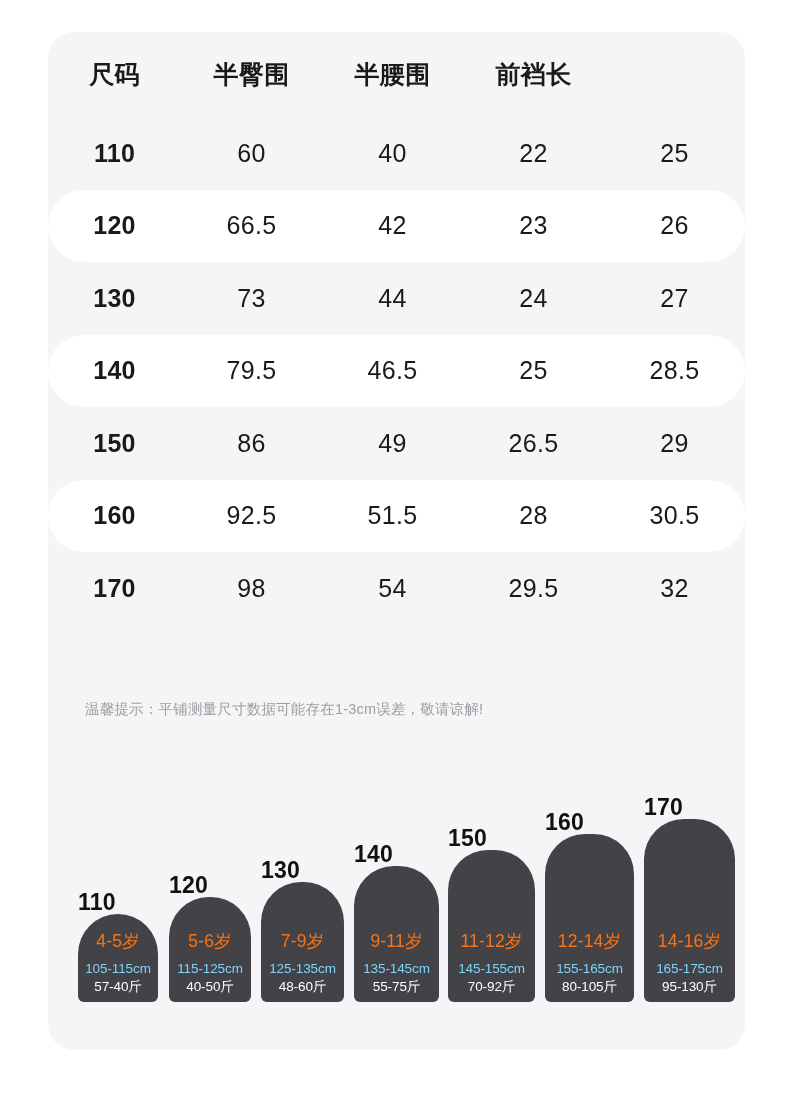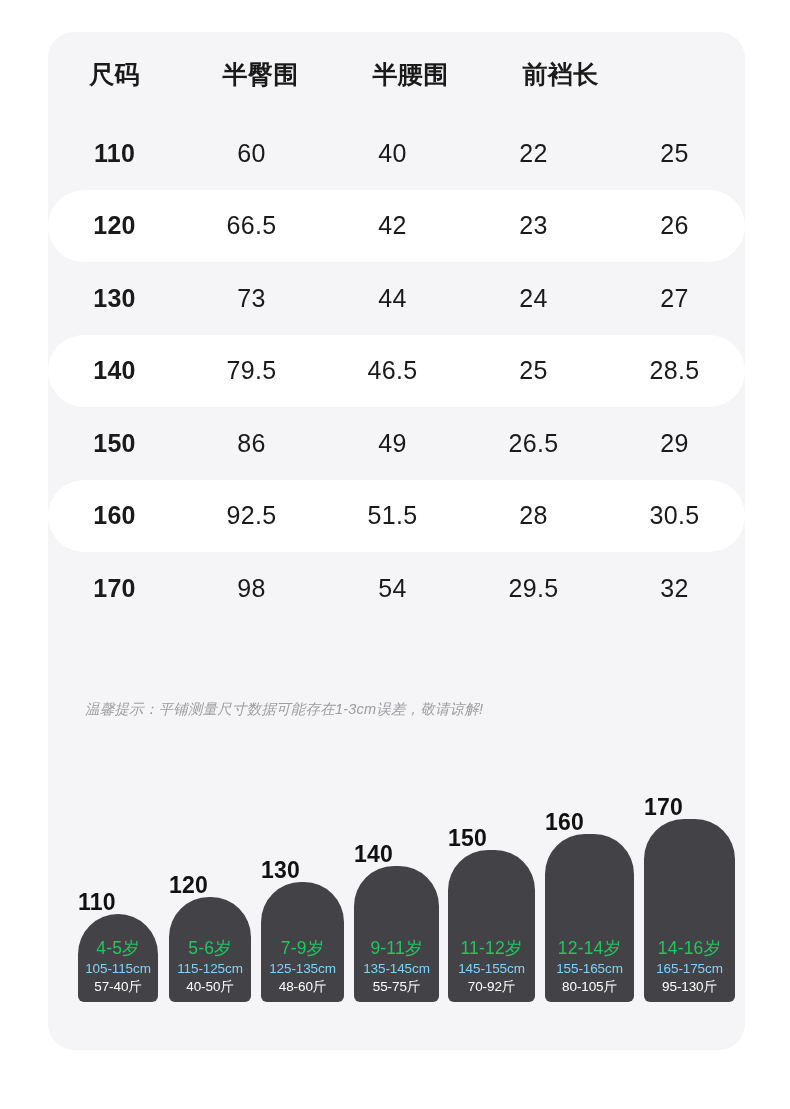--- a/index.html
+++ b/index.html
@@ -36,21 +36,20 @@
 
   .mt-row {
     position: relative;
     display: flex;
     align-items: center;
     height: 72.5px;
     box-sizing: border-box;
   }
   .mt-row.header {
     height: 85px;
-    gap: 9px;
   }
   .mt-row.striped {
     background: #ffffff;
     border-radius: 40px;
   }
 
   .mt-cell {
     text-align: center;
     color: #1a1a1a;
     font-size: 25px;
@@ -69,21 +68,20 @@
 
   
   #hint-note {
     position: absolute;
     left: 37px;
     top: 668px;
     font-size: 14.5px;
     color: #9d9da1;
     letter-spacing: 0.2px;
     white-space: nowrap;
-    font-style: italic;
   }
 
   
   #arch-chart {
     position: absolute;
     left: 0;
     top: 740px;
     width: 697px;
     height: 230px;
   }
@@ -114,24 +112,25 @@
     box-sizing: border-box;
     display: flex;
     flex-direction: column;
     align-items: center;
     justify-content: flex-end;
     padding-bottom: 7px;
     overflow: hidden;
   }
 
   .arch-age {
-    color: #22c55e;
+    color: #f97316;
     font-size: 17.5px;
     font-weight: 400;
     white-space: nowrap;
+    margin-bottom: 7px;
     letter-spacing: 0.2px;
   }
   .arch-height {
     color: #7dd3fc;
     font-size: 13.5px;
     white-space: nowrap;
     letter-spacing: -0.1px;
     line-height: 1.28;
   }
   .arch-weight {

